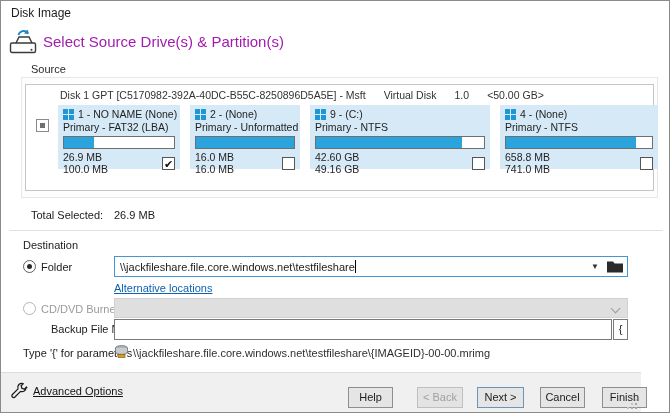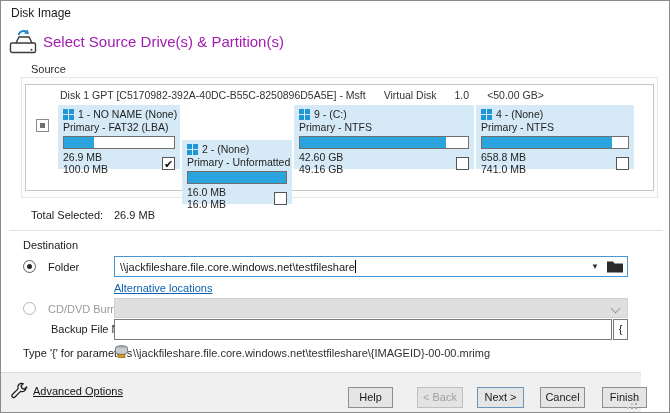--- a/index.html
+++ b/index.html
@@ -13,40 +13,40 @@
   .titlebar{left:10px;top:5px;font-size:12px;color:#1c1c1c;text-align:center;}
   .hdr-icon{left:8px;top:27px;width:30px;height:28px;}
   .hdr-title{left:42px;top:32px;font-size:15px;color:#a21caf;}
   .source-label{left:30px;top:62px;color:#2a2a2a;}
   .source-group{left:20px;top:76px;width:637px;height:121px;border:1px solid #e7e7e7;background:#fdfdfd;}
   .disk-panel{position:absolute;left:3px;top:6px;right:3px;bottom:6px;background:#ffffff;border:1px solid #c6c6c6;}
   .disk-title{position:absolute;left:34px;top:4px;font-size:10.5px;color:#333;white-space:nowrap;}
   .disk-title span{margin-right:18px;}
   .disk-check{position:absolute;left:10px;top:34px;width:13px;height:13px;border:1px solid #8a8a8a;background:#fff;}
   .disk-check::after{content:"";position:absolute;left:3px;top:3px;width:5px;height:5px;background:#6f6f6f;}
-  .tiles{position:absolute;left:32px;top:20px;display:flex;gap:2px;border-radius:19px;}
+  .tiles{position:absolute;left:32px;top:20px;display:flex;gap:10px;border-radius:19px;}
   .tile{background:#d5e9f7;padding:3px 5px 4px 5px;height:64px;}
-  .t1{width:122px;} .t2{width:110px;margin-top:35px;} .t3{width:180px;} .t4{width:158px;}
+  .t1{width:122px;} .t2{width:110px;} .t3{width:180px;} .t4{width:158px;}
   .tile-line1{display:flex;align-items:center;gap:4px;font-size:10.5px;color:#1f1f1f;white-space:nowrap;}
   .win-icon{display:grid;grid-template-columns:5px 5px;grid-template-rows:5px 5px;gap:1px;flex:0 0 auto;}
   .win-icon i{background:#1f97d4;display:block;}
   .tile-fs{font-size:10.5px;color:#1f1f1f;margin-top:1px;white-space:nowrap;}
   .bar{margin-top:3px;height:13px;background:#fff;border:1px solid #6f6f6f;}
   .bar-fill{height:100%;background:#2ba4dd;}
   .tile-bottom{display:flex;justify-content:space-between;align-items:center;margin-top:2px;}
   .sizes{font-size:10.5px;line-height:1.18;color:#1f1f1f;}
   .cbx{width:13px;height:13px;border:1px solid #555;background:#fff;text-align:center;line-height:12px;font-size:11px;color:#111;}
   .total-label{left:30px;top:208px;}
   .total-value{left:113px;top:208px;}
   .sep{left:8px;top:229px;width:654px;height:1px;background:#e2e2e2;}
   .dest-label{left:22px;top:238px;}
   .radio{width:13px;height:13px;border:1px solid #5f5f5f;border-radius:50%;background:#fff;position:relative;flex:0 0 auto;}
   .radio.sel::after{content:"";position:absolute;left:3px;top:3px;width:5px;height:5px;border-radius:50%;background:#2b2b2b;}
   .radio.dis{border-color:#b5b5b5;}
-  .row-label{display:flex;align-items:center;gap:12px;}
+  .row-label{display:flex;align-items:center;gap:5px;}
   .folder-row-label{left:22px;top:259px;}
   .folder-input{left:113px;top:255px;width:514px;height:21px;border:1px solid #4795d3;background:#fff;display:flex;align-items:center;padding:0 4px 0 5px;}
   .folder-input .val{flex:1;white-space:nowrap;overflow:hidden;}
   .caret{display:inline-block;width:1px;height:13px;background:#000;vertical-align:-2px;}
   .dd-arrow{font-size:8px;color:#333;margin:0 8px 0 4px;}
   .alt-link{left:113px;top:281px;color:#0f62b0;text-decoration:underline;}
   .cd-row-label{left:22px;top:301px;color:#9a9a9a;}
   .cd-combo{left:113px;top:297px;width:514px;height:20px;background:#dfdfdf;border:1px solid #d2d2d2;}
   .chev{position:absolute;right:8px;top:6px;width:7px;height:7px;border-right:1px solid #9b9b9b;border-bottom:1px solid #9b9b9b;transform:rotate(45deg);}
   .backup-label{left:22px;top:322px;padding-left:28px;}

